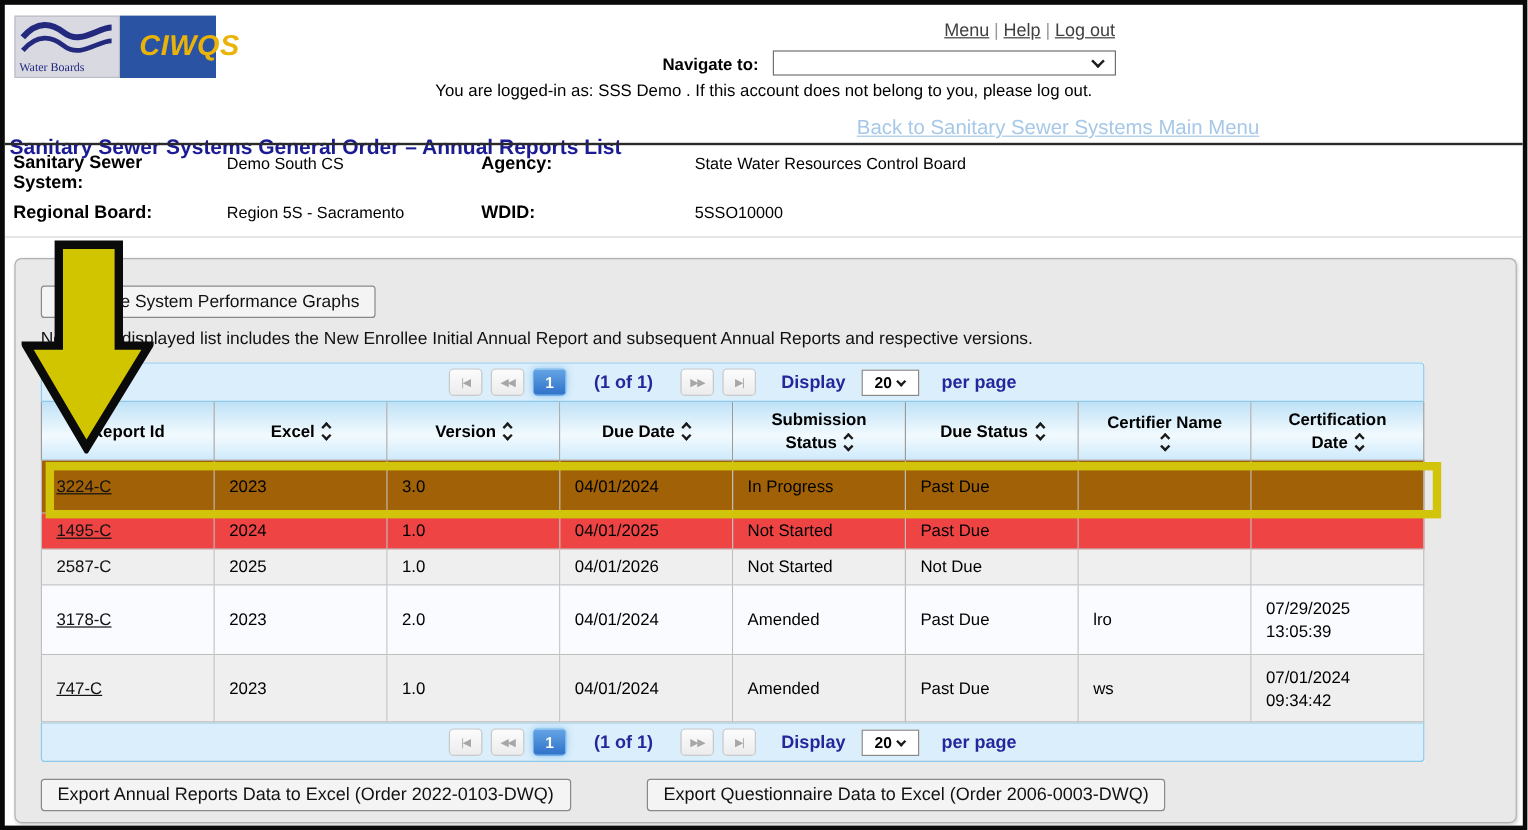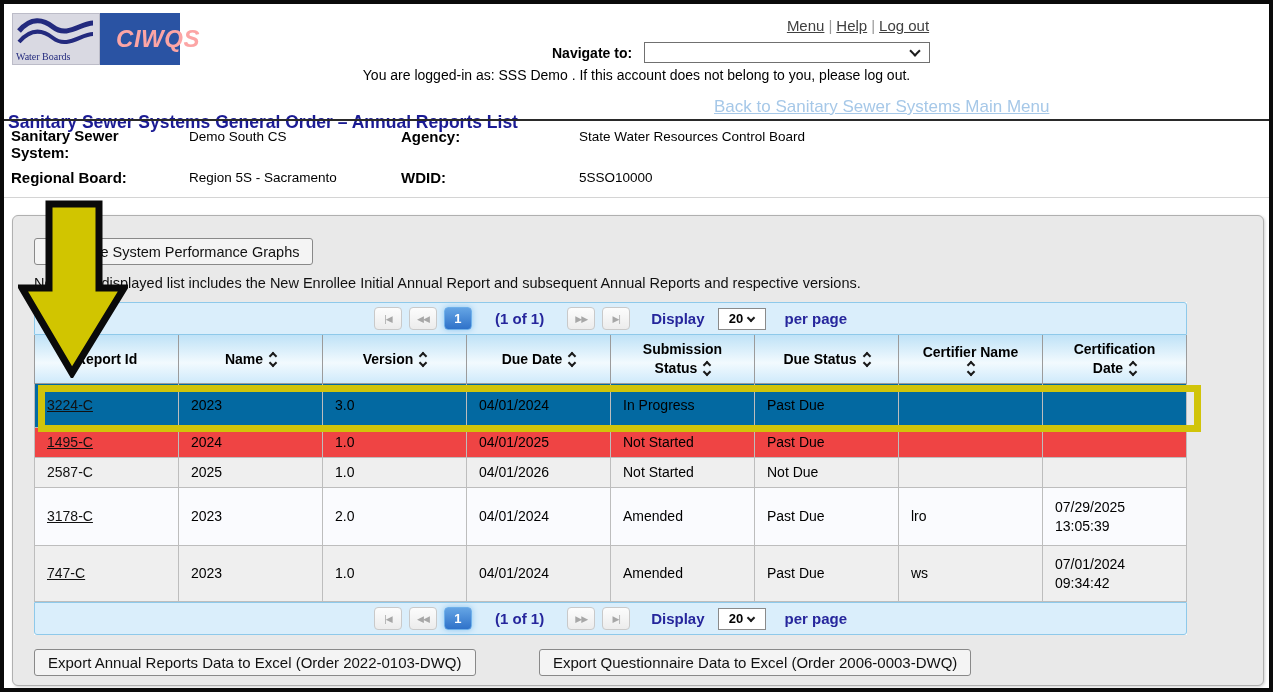--- a/index.html
+++ b/index.html
@@ -16,21 +16,21 @@
   #logo .waves {
     width:88px; height:52px; background:#d9d9e2; position:relative;
     border:1px solid #bcbcc8;
   }
   #logo .waves svg { position:absolute; left:2px; top:1px; }
   #logo .waves .wb-label {
     position:absolute; left:3px; bottom:2px; font-family:"Liberation Serif", serif;
     font-size:10px; color:#232a7e; white-space:nowrap;
   }
   #logo .ciwqs {
-    width:80px; height:52px; background:#2a53a3; color:#fca5a5;
+    width:80px; height:52px; background:#2a53a3; color:#eab308;
     display:flex; align-items:center; justify-content:center;
     font-size:24px; font-weight:bold; font-style:italic; letter-spacing:0.5px;padding-left:36px;
   }
 
   
   #top-links { left:778px; top:13px; width:152px; text-align:center; font-size:15px; white-space:nowrap; }
   #top-links a { color:#404040; text-decoration:underline; cursor:pointer; }
   #top-links .sep { color:#9a9a9a; margin:0 4px; text-decoration:none; }
   #nav-label { left:548px; top:41px; font-size:14px; font-weight:bold; }
   #nav-select {
@@ -109,21 +109,21 @@
   .sort { display:inline-flex; flex-direction:column; align-items:center; margin-left:7px; }
   .chev { width:6px; height:6px; border:solid #1a1a1a; border-width:2px 2px 0 0; }
   .chev.up { transform:rotate(-45deg); margin-bottom:2px; }
   .chev.dn { transform:rotate(135deg); margin-top:-1px; }
 
   .td {
     border-right:1px solid #bdbdbd; border-bottom:1px solid #bdbdbd;
     display:flex; flex-direction:column; justify-content:center;
     padding-left:12px; font-size:14px; line-height:19px;
   }
-  .r1 .td { height:44px; background:#0369a1; }
+  .r1 .td { height:44px; background:#a16207; }
   .r2 .td { height:30px; background:#ef4444; }
   .r3 .td { height:30px; background:#efefef; }
   .r4 .td { height:58px; background:#fafbfe; }
   .r5 .td { height:56px; background:#efefef; }
   .rid-link { text-decoration:underline; color:#111; cursor:pointer; }
   .rid-plain { color:#111; }
 
   
   #export1 { left:30px; top:645px; height:27px; font-size:15px; }
   #export2 { left:535px; top:645px; height:27px; font-size:15px; }
@@ -200,21 +200,21 @@
     </div>
 
     <div class="trow thead">
       <div class="th">
         <span class="hline">
             <span>Report Id</span>
           </span>
       </div>
       <div class="th">
         <span class="hline">
-            <span>Name</span>
+            <span>Excel</span>
           <span class="sort">
               <i class="chev up"></i>
               <i class="chev dn"></i>
             </span>
           </span>
       </div>
       <div class="th">
         <span class="hline">
             <span>Version</span>
           <span class="sort">

